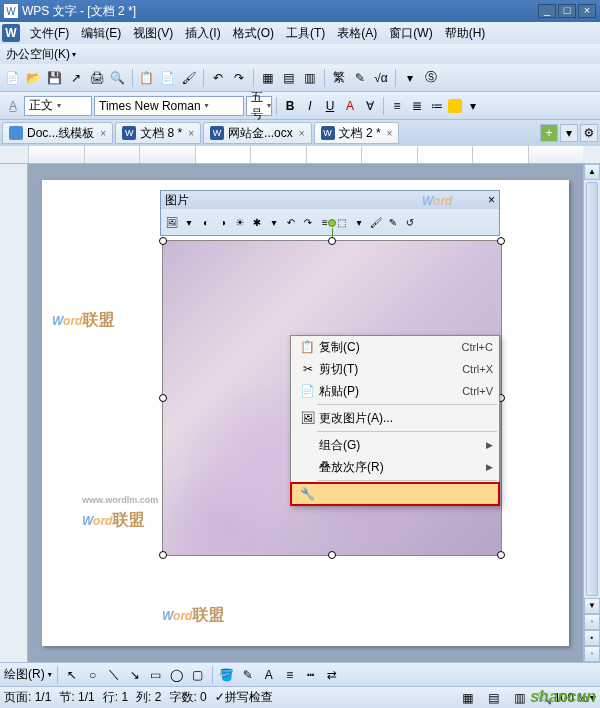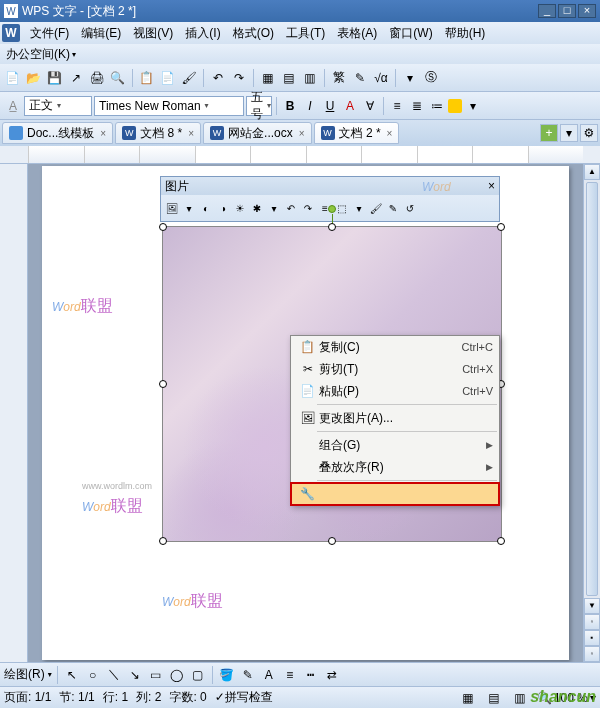--- a/index.html
+++ b/index.html
@@ -24,37 +24,37 @@
 .tab.active{background:linear-gradient(#fff,#f0f5fb)}
 .tab .ticon{width:14px;height:14px;background:#3766a3;margin-right:4px;border-radius:2px}
 .tab .ticon.w{background:#2b579a;color:#fff;font-size:9px;text-align:center;line-height:14px}
 .tab .close{margin-left:6px;color:#666;font-size:10px}
 .tabright{margin-left:auto;display:flex;gap:2px}
 .tabright .sq{width:18px;height:18px;border:1px solid #a8bdd9;background:#e0eaf5;text-align:center;line-height:16px}
 .hruler{height:18px;background:#e8eef6;border-bottom:1px solid #a8bdd9;display:flex;padding-left:28px}
 .hruler .rseg{flex:1;background:linear-gradient(#fff,#e8eef6);border-left:1px solid #ccc;position:relative}
 .workarea{display:flex;height:498px;background:#97a7bd}
 .vruler{width:28px;background:#e8eef6;border-right:1px solid #a8bdd9}
-.page{flex:1;background:#97a7bd;padding:2px 14px;position:relative;overflow:hidden}
+.page{flex:1;background:#97a7bd;padding:16px 14px;position:relative;overflow:hidden}
 .paper{background:#fff;width:100%;height:100%;position:relative;box-shadow:2px 2px 4px rgba(0,0,0,.3)}
 .imgpanel{position:absolute;left:118px;top:10px;width:340px;height:46px;background:linear-gradient(#eaf1fa,#d6e4f3);border:1px solid #7d9bc1}
 .imgpanel .phead{height:18px;display:flex;align-items:center;padding:0 4px;background:linear-gradient(#d8e5f3,#c7d8eb)}
 .imgpanel .pbody{height:26px;display:flex;align-items:center;padding:0 4px;gap:3px;flex-wrap:wrap}
 .imgpanel .ptbtn{width:14px;height:14px;font-size:10px}
 .photo{position:absolute;left:120px;top:60px;width:340px;height:316px;background:linear-gradient(135deg,#c9b8d4 0%,#e8d9e6 30%,#d4c3dd 50%,#b8a4c6 100%);border:1px solid #888}
 .photo::before{content:"";position:absolute;inset:0;background:radial-gradient(circle at 30% 70%,#d8c0e0 0%,transparent 25%),radial-gradient(circle at 60% 80%,#c8aed4 0%,transparent 20%),radial-gradient(circle at 80% 60%,#d4bddc 0%,transparent 22%),radial-gradient(circle at 20% 90%,#cfb6da 0%,transparent 18%)}
 .handle{position:absolute;width:8px;height:8px;background:#fff;border:1px solid #000;border-radius:50%}
 .h-tl{left:-4px;top:-4px}.h-tr{right:-4px;top:-4px}.h-bl{left:-4px;bottom:-4px}.h-br{right:-4px;bottom:-4px}
 .h-t{left:50%;top:-4px;margin-left:-4px}.h-b{left:50%;bottom:-4px;margin-left:-4px}
 .h-l{left:-4px;top:50%;margin-top:-4px}.h-r{right:-4px;top:50%;margin-top:-4px}
 .rothandle{position:absolute;left:50%;top:-22px;width:8px;height:8px;background:#8dc63f;border:1px solid #568e1a;border-radius:50%;margin-left:-4px}
 .rothandle::after{content:"";position:absolute;left:3px;top:8px;width:1px;height:12px;background:#568e1a}
-.wm{position:absolute;color:#3d7dd8;font-size:22px;font-weight:normal;opacity:.65;font-style:italic}
+.wm{position:absolute;color:#3d7dd8;font-size:22px;font-weight:bold;opacity:.65;font-style:italic}
 .wm .o{color:#e98a1f}
-.wm .r{color:#a21caf;font-style:normal;font-size:16px}
+.wm .r{color:#a16207;font-style:normal;font-size:16px}
 .ctxmenu{position:absolute;left:290px;top:335px;width:210px;background:#f4f4f2;border:1px solid #8a8a8a;box-shadow:2px 2px 6px rgba(0,0,0,.3);z-index:100}
 .ctxmenu .item{height:22px;display:flex;align-items:center;padding:0 6px;cursor:pointer}
 .ctxmenu .item.hl{background:#fcd891;outline:2px solid #c00;outline-offset:-1px}
 .ctxmenu .iconcol{width:22px;display:flex;align-items:center;justify-content:center;font-size:12px}
 .ctxmenu .label{flex:1}
 .ctxmenu .short{color:#444;font-size:11px}
 .ctxmenu .sub{font-size:9px;color:#555;margin-left:4px}
 .ctxmenu .sep{height:1px;background:#c8c8c8;margin:2px 2px 2px 26px;width:auto}
 .vscroll{width:17px;background:#e2e8f1;border-left:1px solid #a8bdd9;display:flex;flex-direction:column}
 .vscroll .sbtn{height:16px;background:linear-gradient(#f2f6fb,#d0dff0);border:1px solid #a8bdd9;text-align:center;font-size:8px;line-height:14px}

